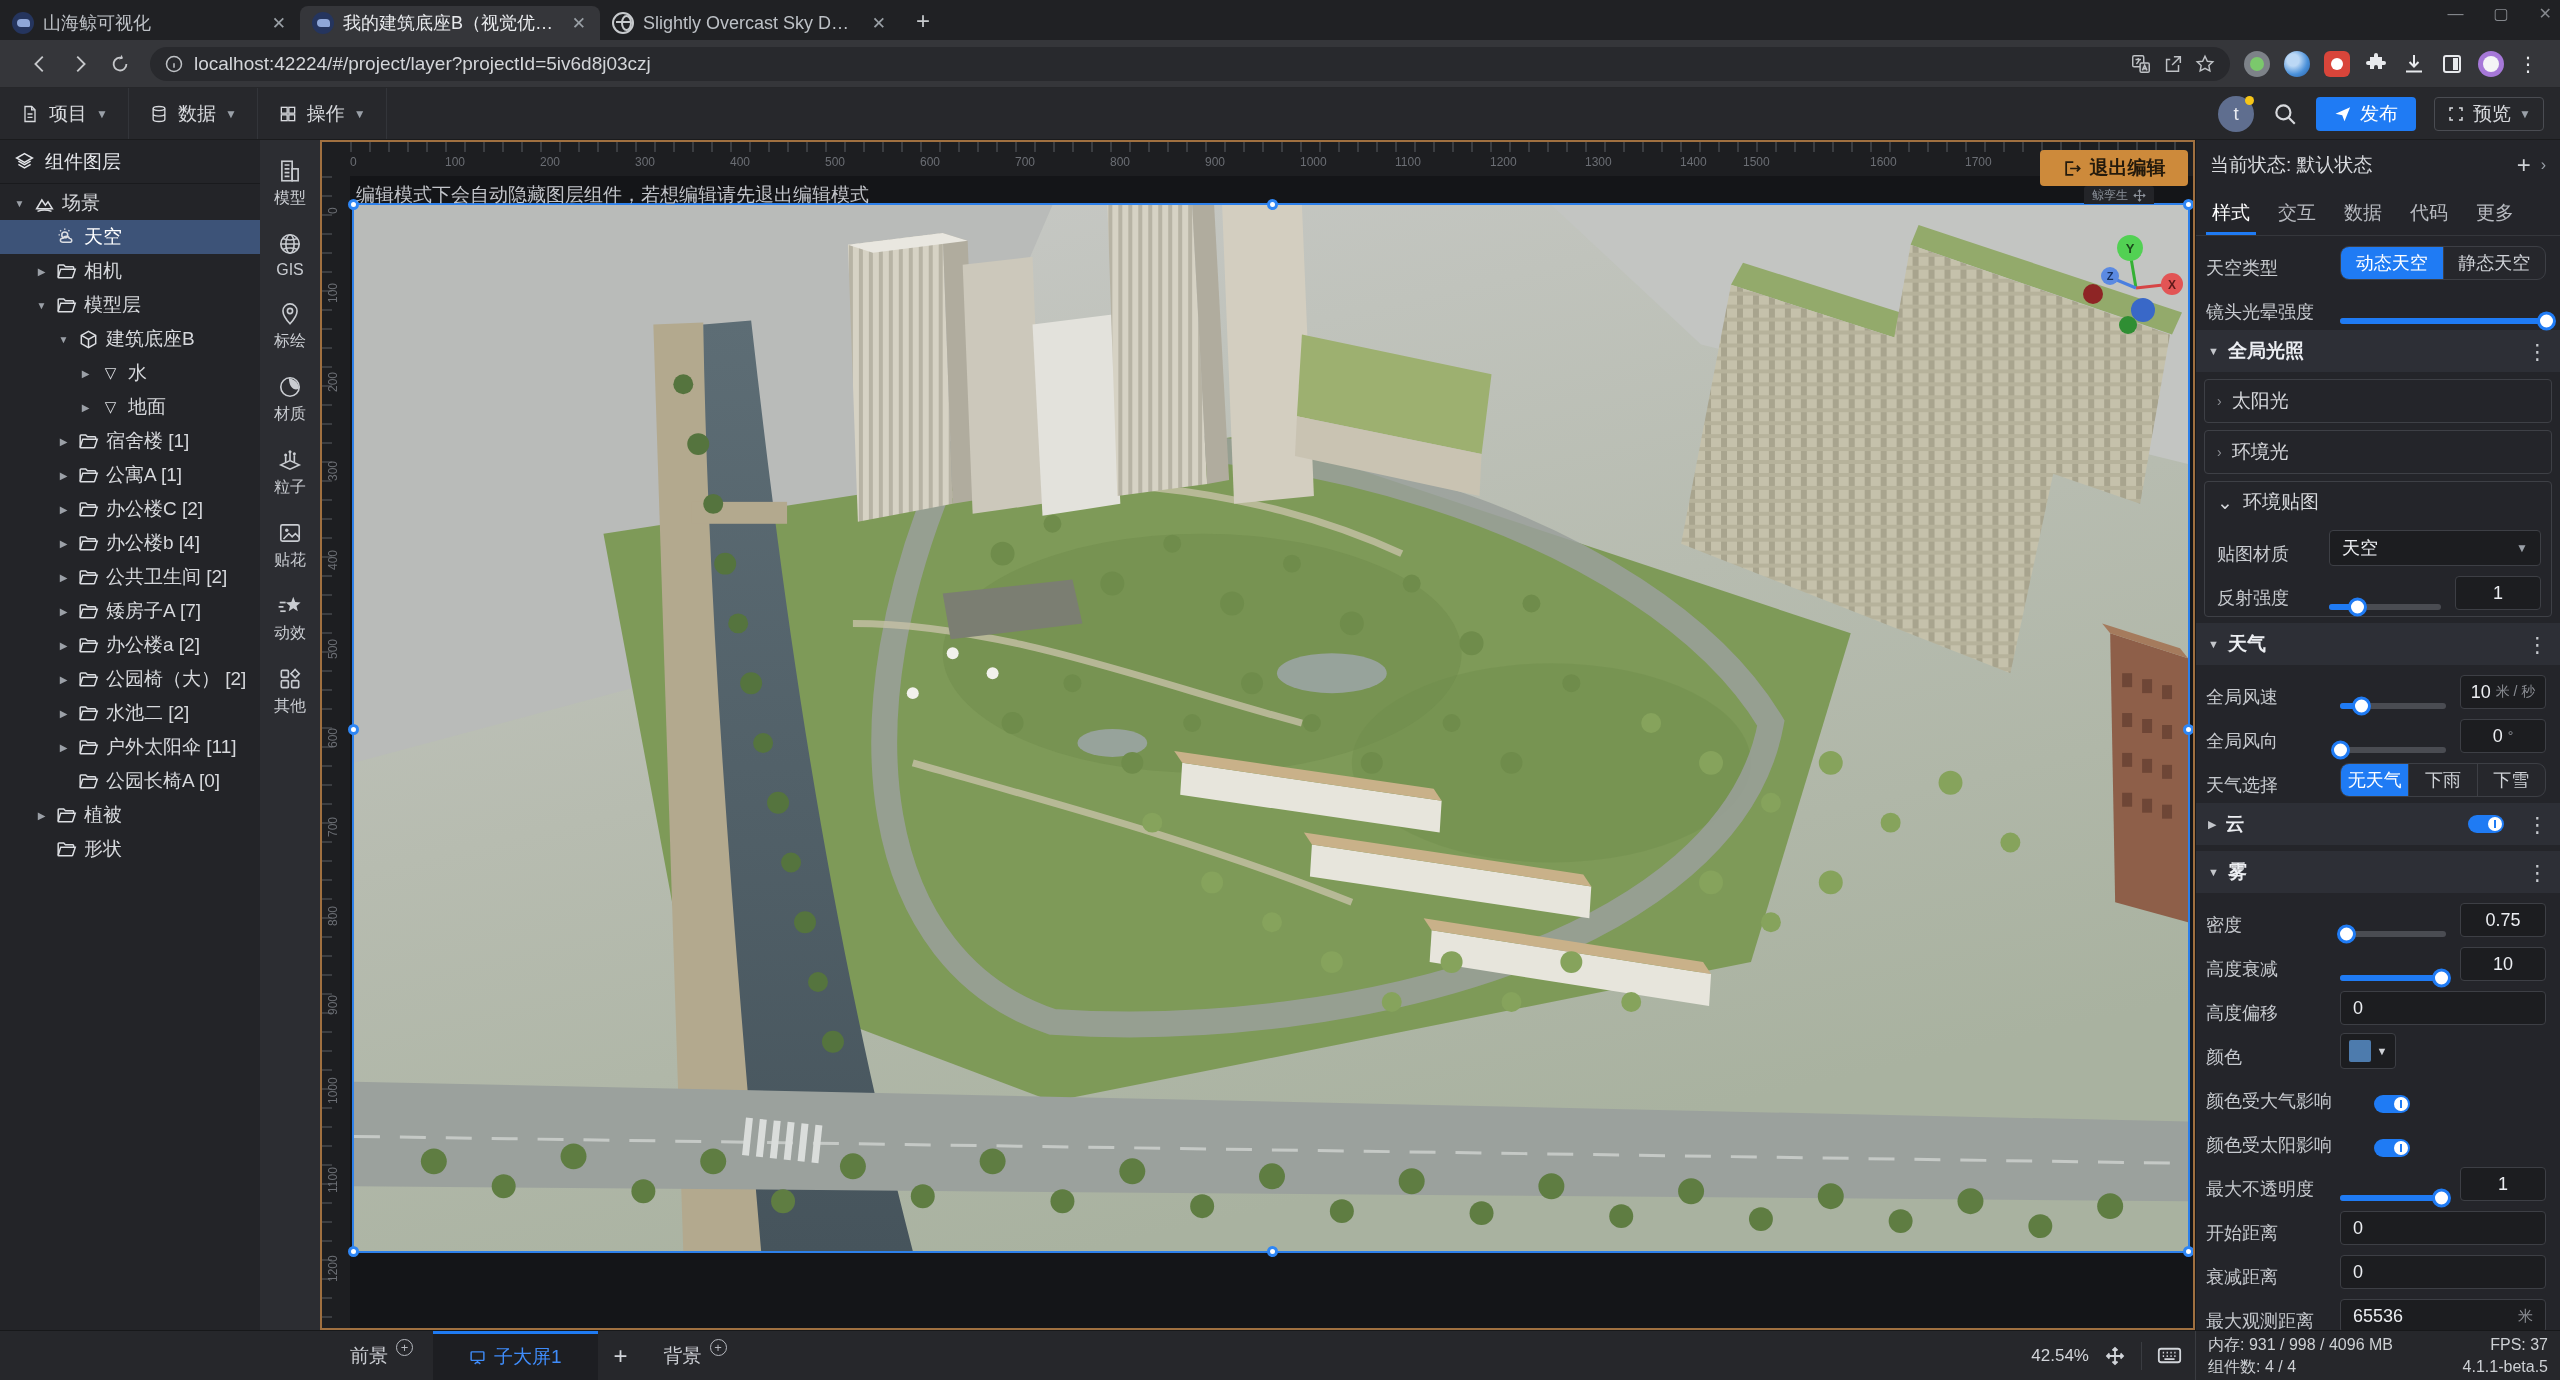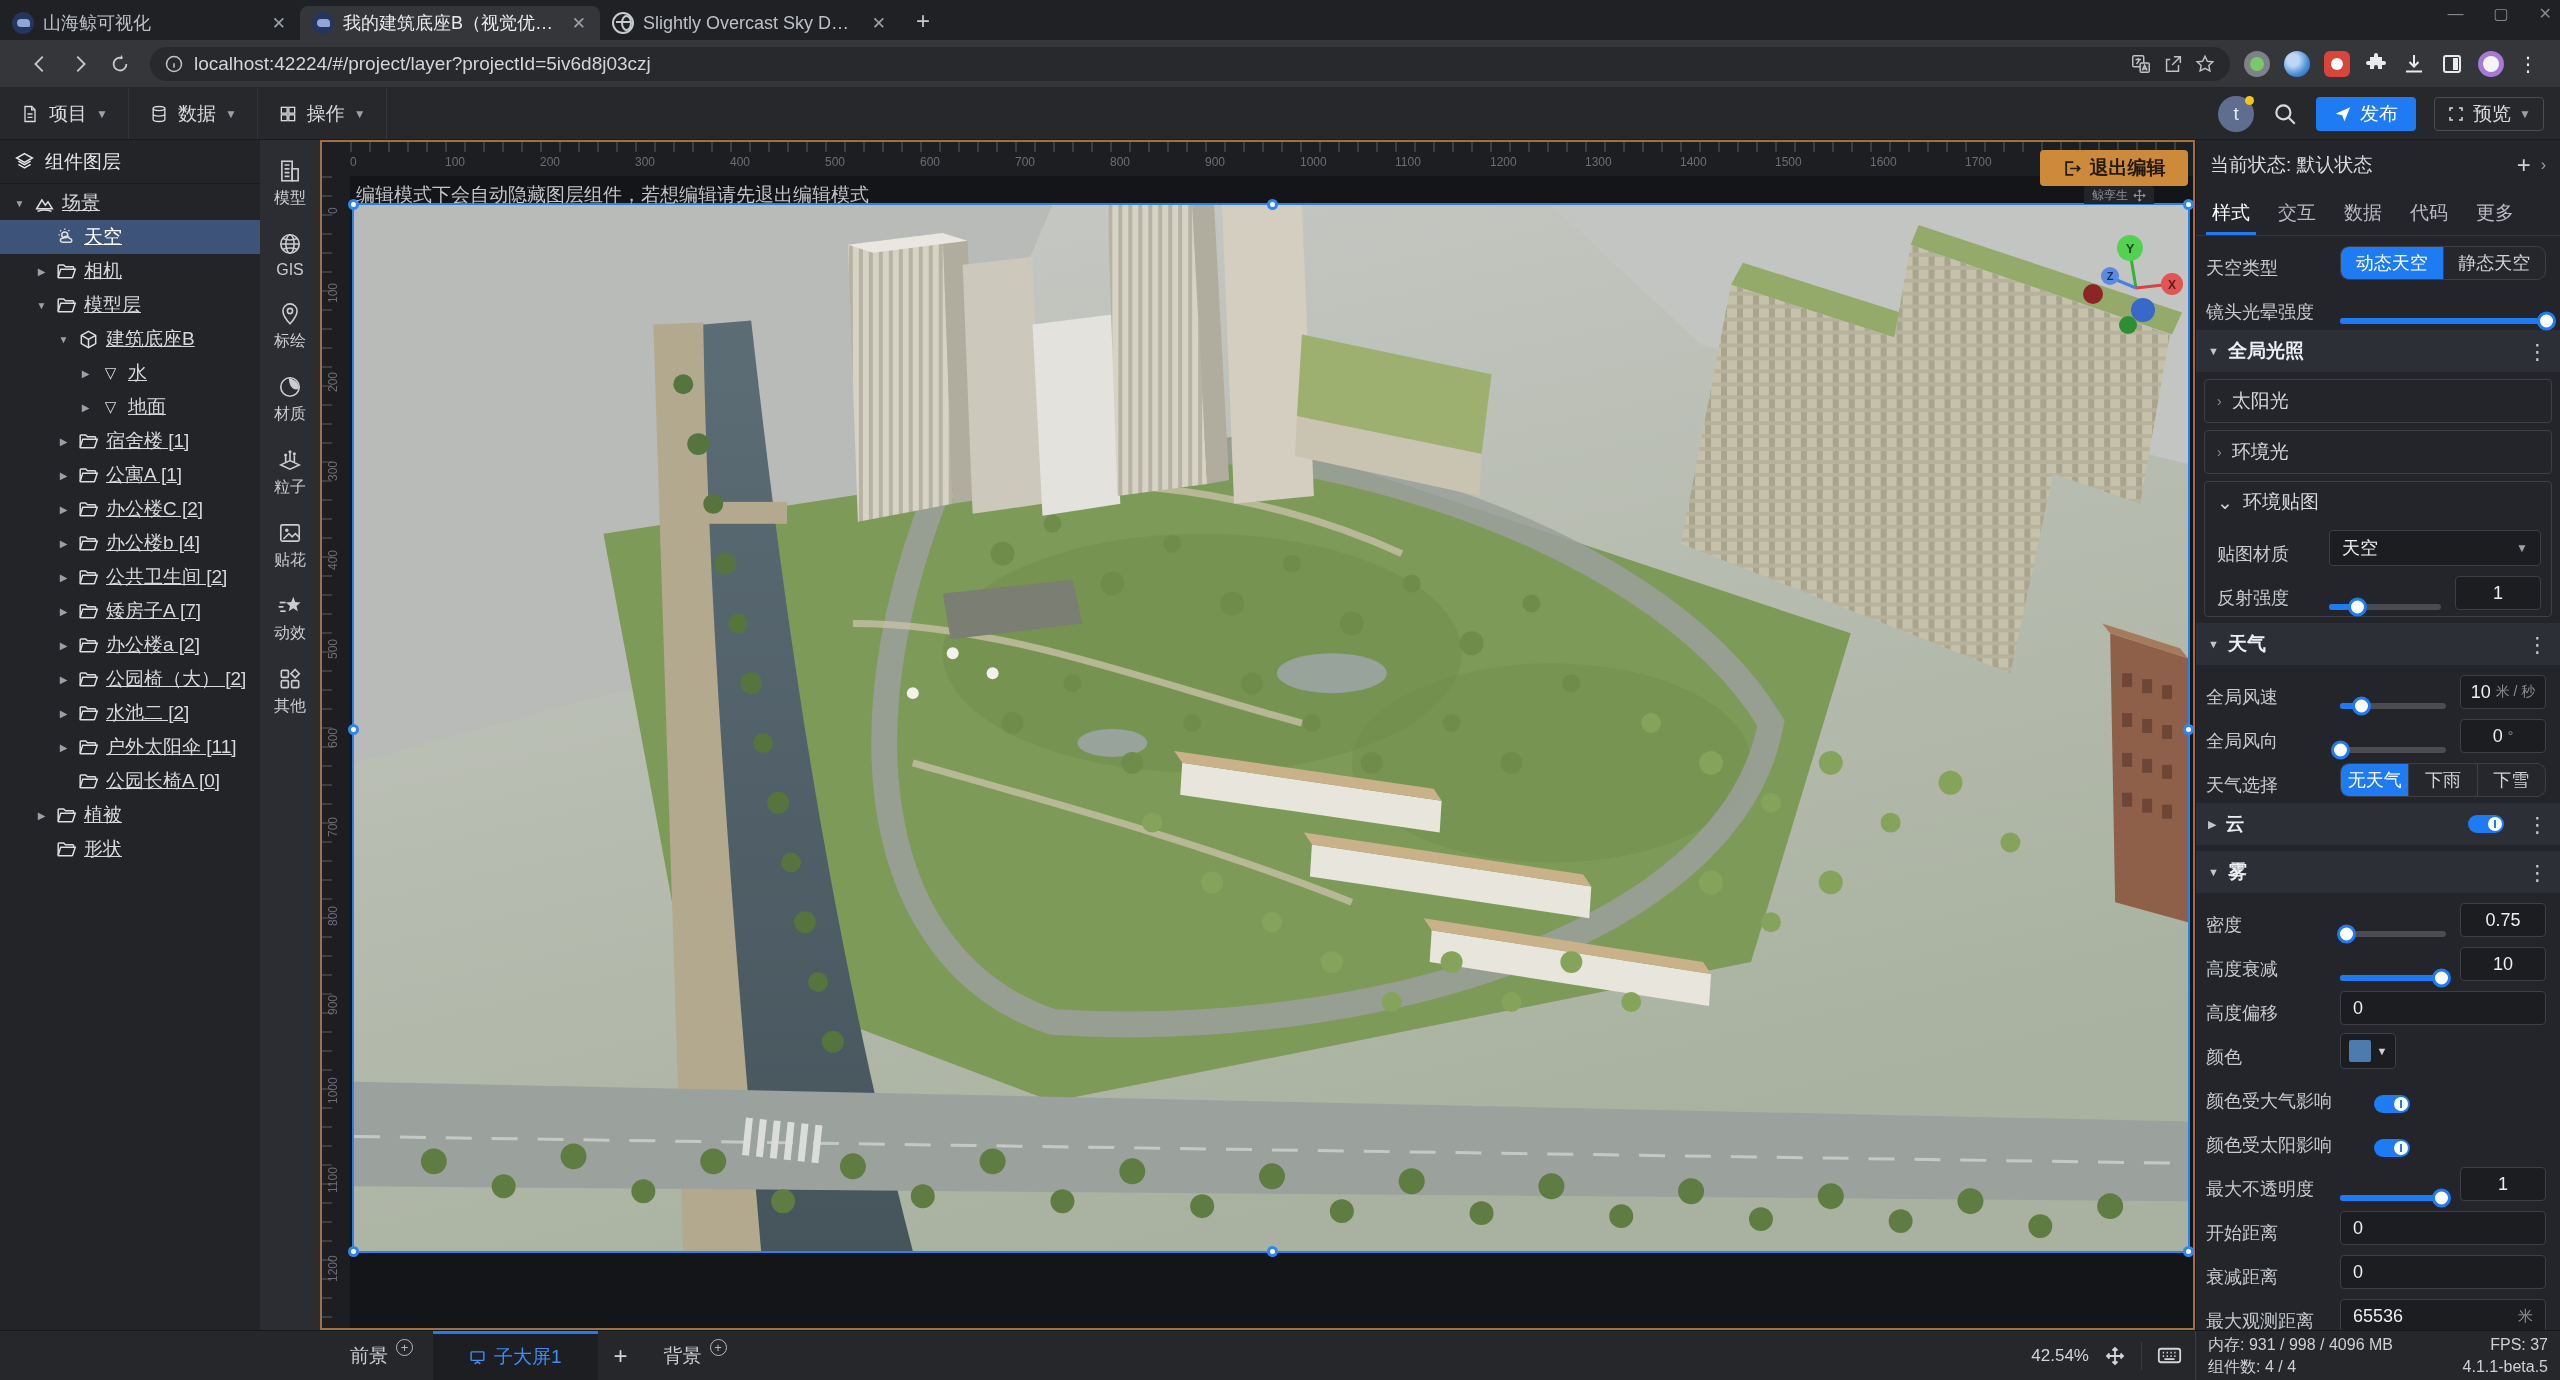--- a/index.html
+++ b/index.html
@@ -52,21 +52,21 @@
 
   
   #sidebar { width:260px; background:#232428; display:flex; flex-direction:column; }
   #sb-head { height:44px; display:flex; align-items:center; gap:10px; padding:0 14px; border-bottom:1px solid #191a1d; font-size:19px; color:#e4e6ea; }
   #tree { flex:1; overflow:hidden; padding-top:2px;}
   .trow { height:34px; display:flex; align-items:center; gap:7px; font-size:19px; color:#d6d8dc; }
   .trow.sel { background:#3d5378; color:#fff; }
   .exp { width:15px; font-size:10px; color:#9ba0a7; text-align:center; flex:none;}
   .tico { width:21px; height:21px; flex:none; display:flex; align-items:center; justify-content:center;}
   .tri-ch { font-size:15px; color:#dcdee2; }
-  .tlabel { white-space:nowrap;text-decoration:underline; }
+  .tlabel { white-space:nowrap; }
 
   
   #strip { width:60px; background:#2c2d32; display:flex; flex-direction:column; align-items:center; padding-top:10px; gap:6px;}
   .sitem { width:100%; display:flex; flex-direction:column; align-items:center; gap:4px; padding:8px 0; }
   .slabel { font-size:16px; color:#c9ccd1; }
 
   
   #viewport { flex:1; position:relative; border:2px solid #a07040; background:#141518; overflow:hidden;}
   #ruler-top { position:absolute; left:28px; right:0; top:0; height:34px; background:#1d1e21; }
   #ruler-top::before { content:""; position:absolute; left:0; right:0; top:0; height:10px;
@@ -602,21 +602,21 @@
         <span class="rlabel" style="left: 475px;">500</span>
         <span class="rlabel" style="left: 570px;">600</span>
         <span class="rlabel" style="left: 665px;">700</span>
         <span class="rlabel" style="left: 760px;">800</span>
         <span class="rlabel" style="left: 855px;">900</span>
         <span class="rlabel" style="left: 950px;">1000</span>
         <span class="rlabel" style="left: 1045px;">1100</span>
         <span class="rlabel" style="left: 1140px;">1200</span>
         <span class="rlabel" style="left: 1235px;">1300</span>
         <span class="rlabel" style="left: 1330px;">1400</span>
-        <span class="rlabel" style="left: 1425px;">1500</span>
+        <span class="rlabel" style="left: 1393px;">1500</span>
         <span class="rlabel" style="left: 1520px;">1600</span>
         <span class="rlabel" style="left: 1615px;">1700</span>
         <span class="rlabel" style="left: 1710px;">1800</span>
         <span class="rlabel" style="left: 1805px;">1900</span>
       </div>
     <div id="ruler-left">
         <span class="rlabel-v" style="top: 38px;">0</span>
         <span class="rlabel-v" style="top: 127px;">100</span>
         <span class="rlabel-v" style="top: 216px;">200</span>
         <span class="rlabel-v" style="top: 305px;">300</span>

